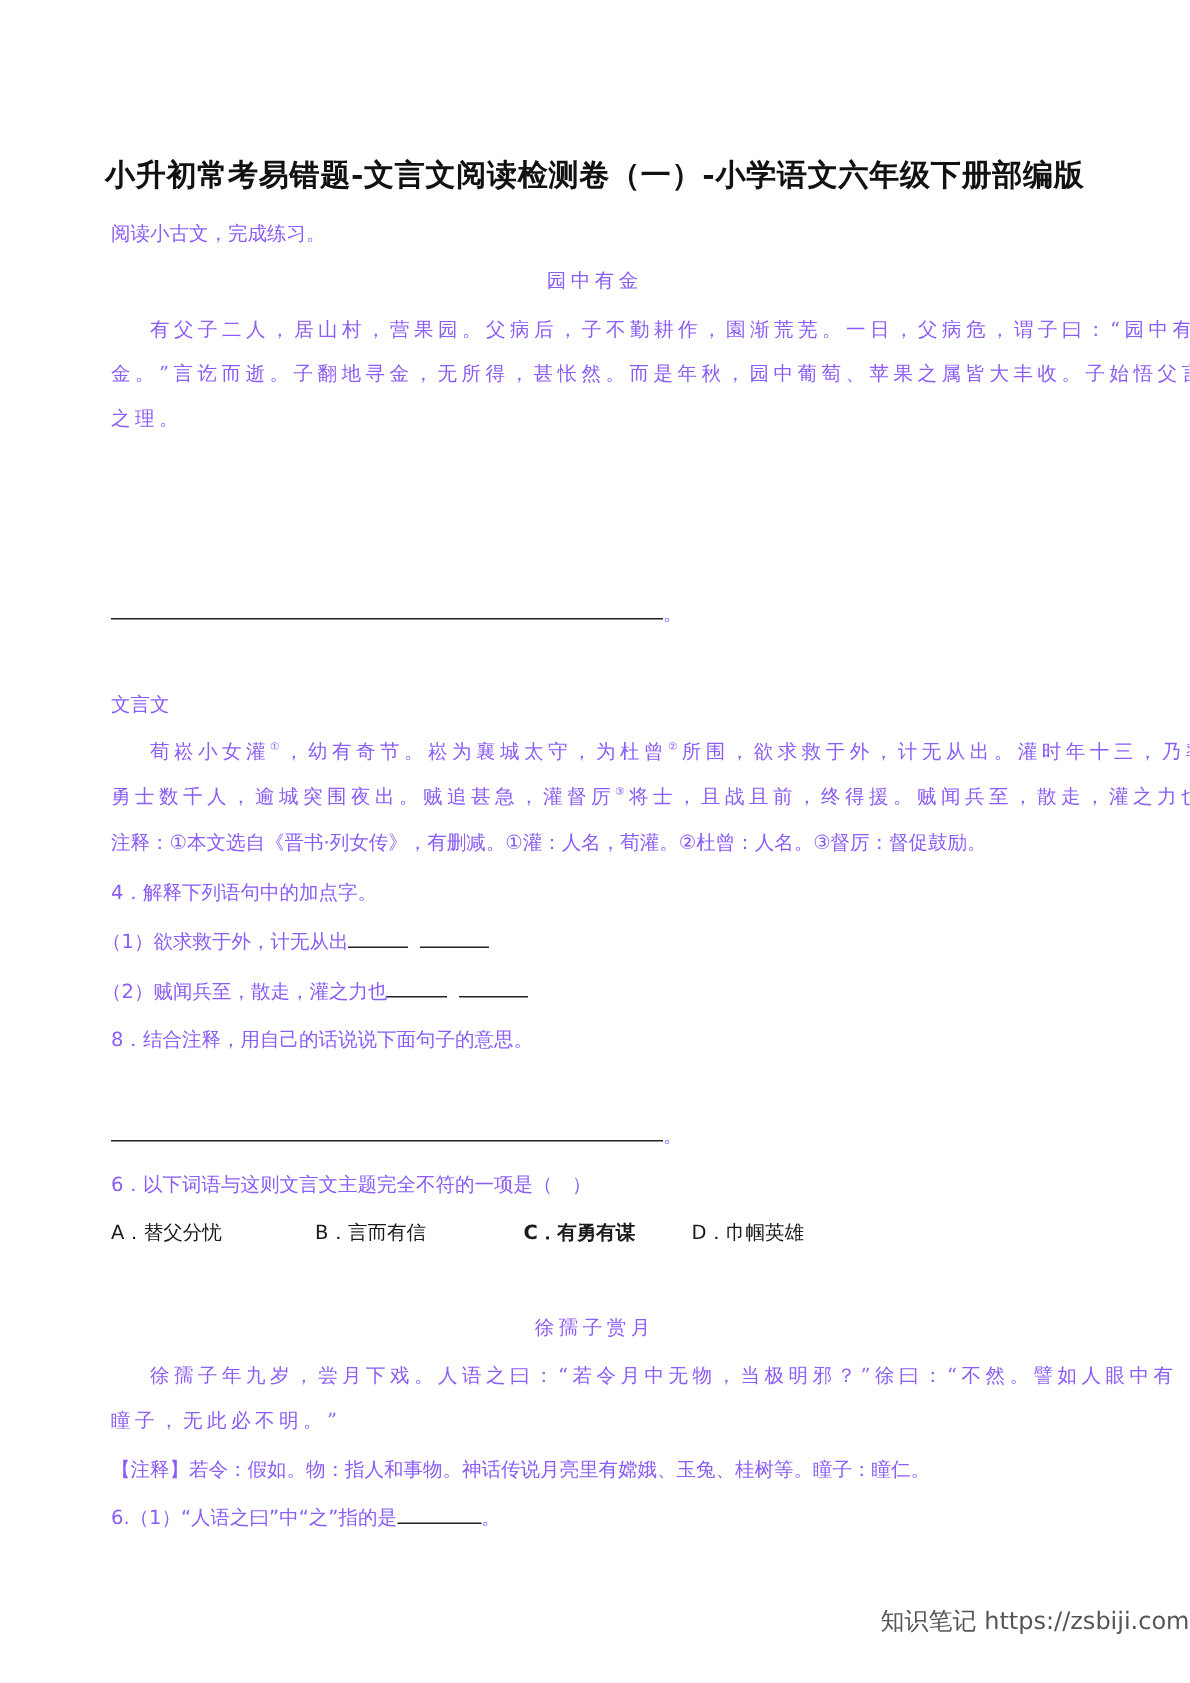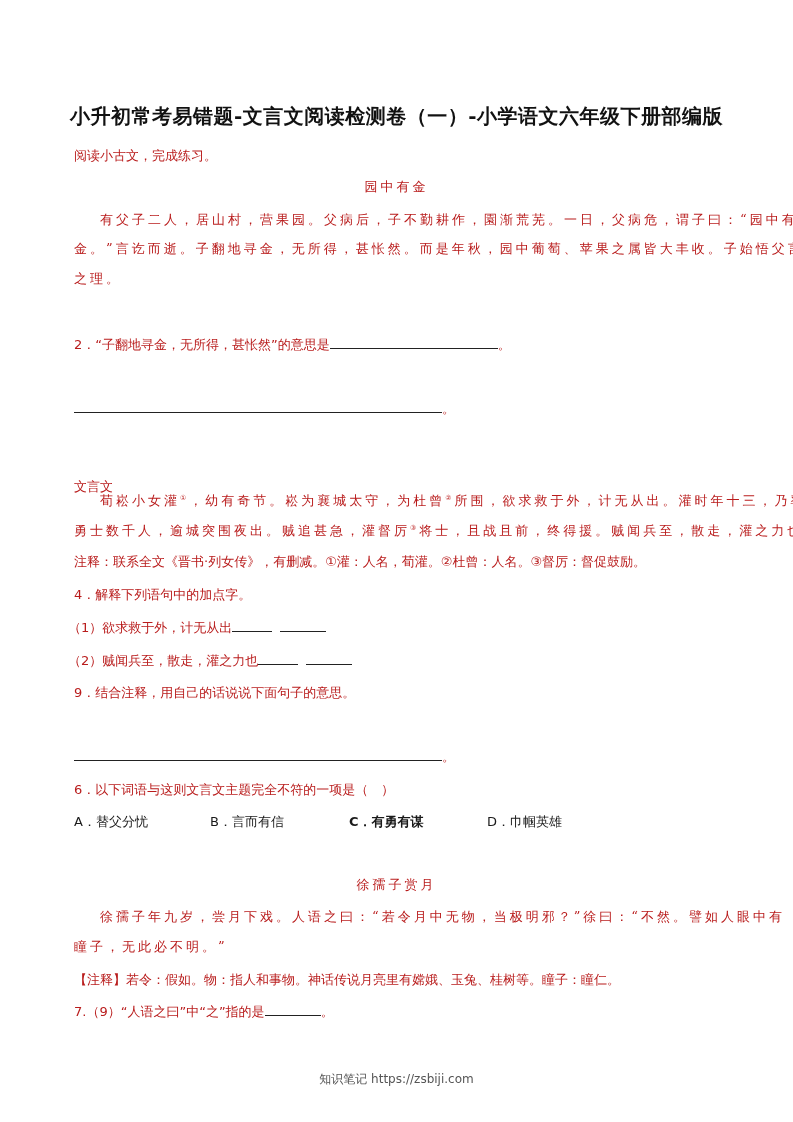--- a/index.html
+++ b/index.html
@@ -1,86 +1,83 @@
 <!DOCTYPE html>
 <html><head>
 <meta charset="utf-8">
 <style>
   html, body { margin: 0; padding: 0; background: #ffffff; }
   body { width: 793px; height: 1122px; position: relative; overflow: hidden;
          font-family: "DejaVu Serif", "Liberation Serif", serif; color: #1a1a1a; }
   .page { position: absolute; left: 0; top: 0; width: 793px; height: 842px; }
   .title { position: absolute; top: 103px; left: 0; width: 793px; text-align: center;
            font-size: 20px; font-weight: bold; letter-spacing: 0.5px; color: #111; }
-  .line { position: absolute; left: 74px; font-size: 13px; white-space: nowrap; color: #b91c1c; }
+  .line { position: absolute; left: 74px; font-size: 13px; white-space: nowrap; color: #8b5cf6; }
   .serif-k { font-family: "DejaVu Serif", serif; letter-spacing: 3px; }
   .sans { font-family: "DejaVu Sans", "Liberation Sans", sans-serif; }
   .center { left: 0; width: 793px; text-align: center; }
   .indent { left: 100px; }
   .blank { display: inline-block; border-bottom: 1px solid #222; height: 12px; vertical-align: baseline; }
   .sup { font-size: 7px; vertical-align: super; }
   .opt { position: absolute; font-size: 13px; white-space: nowrap; }
-  .footer { position: absolute; top: 1071px; left: 0; width: 793px; text-align: center;
-            font-family: "DejaVu Sans", "Liberation Sans", sans-serif; font-size: 12px; color: #555; }
+  .footer { position: absolute; top: 1071px; left: 0; width: 793px; text-align: right;
+            font-family: "DejaVu Sans", "Liberation Sans", sans-serif; font-size: 16px; color: #555; }
 </style>
 </head>
 <body>
 
 <div class="page">
 
   <div class="title">小升初常考易错题-文言文阅读检测卷（一）-小学语文六年级下册部编版</div>
 
   <div class="line sans" style="top:147px;">阅读小古文，完成练习。</div>
 
   <div class="line center serif-k" style="top:178px;">园中有金</div>
   <div class="line indent serif-k" style="top:211px;">有父子二人，居山村，营果园。父病后，子不勤耕作，園渐荒芜。一日，父病危，谓子曰：“园中有</div>
   <div class="line serif-k" style="top:240px;">金。”言讫而逝。子翻地寻金，无所得，甚怅然。而是年秋，园中葡萄、苹果之属皆大丰收。子始悟父言</div>
   <div class="line serif-k" style="top:270px;">之理。</div>
 
 
-  <div class="line sans" style="top:336px;">
-    <span>2．“子翻地寻金，无所得，甚怅然”的意思是</span><span class="blank" style="width:168px;"></span><span>。</span>
-  </div>
 
   <div class="line sans" style="top:400px;">
     <span class="blank" style="width:368px;"></span><span>。</span>
   </div>
 
-  <div class="line sans" style="top:461px;margin-top:17px;">文言文</div>
+  <div class="line sans" style="top:461px;">文言文</div>
 
   <div class="line indent serif-k" style="top:492px;">
     <span>荀崧小女灌</span><span class="sup">①</span><span>，幼有奇节。崧为襄城太守，为杜曾</span><span class="sup">②</span><span>所围，欲求救于外，计无从出。灌时年十三，乃率</span>
   </div>
   <div class="line serif-k" style="top:522px;">
     <span>勇士数千人，逾城突围夜出。贼追甚急，灌督厉</span><span class="sup">③</span><span>将士，且战且前，终得援。贼闻兵至，散走，灌之力也。</span>
   </div>
-  <div class="line sans" style="top:553px;">注释：联系全文《晋书·列女传》，有删减。①灌：人名，荀灌。②杜曾：人名。③督厉：督促鼓励。</div>
+  <div class="line sans" style="top:553px;">注释：①本文选自《晋书·列女传》，有删减。①灌：人名，荀灌。②杜曾：人名。③督厉：督促鼓励。</div>
 
   <div class="line sans" style="top:586px;">4．解释下列语句中的加点字。</div>
   <div class="line sans" style="top:619px; left:68px;">
     <span>（1）欲求救于外，计无从出</span><span class="blank" style="width:40px;"></span> <span class="blank" style="width:46px; margin-left:4px;"></span>
   </div>
   <div class="line sans" style="top:652px; left:68px;">
     <span>（2）贼闻兵至，散走，灌之力也</span><span class="blank" style="width:40px;"></span> <span class="blank" style="width:46px; margin-left:4px;"></span>
   </div>
 
-  <div class="line sans" style="top:684px;">9．结合注释，用自己的话说说下面句子的意思。</div>
+  <div class="line sans" style="top:684px;">8．结合注释，用自己的话说说下面句子的意思。</div>
   <div class="line sans" style="top:748px;">
     <span class="blank" style="width:368px;"></span><span>。</span>
   </div>
 
   <div class="line sans" style="top:781px;">6．以下词语与这则文言文主题完全不符的一项是（　）</div>
   <div class="opt sans" style="top:813px; left:74px;text-align:center;">A．替父分忧</div>
   <div class="opt sans" style="top:813px; left:210px;">B．言而有信</div>
   <div class="opt sans" style="top:813px; left:349px;font-weight:bold;">C．有勇有谋</div>
-  <div class="opt sans" style="top:813px; left:487px;text-align:center;">D．巾帼英雄</div>
+  <div class="opt sans" style="top:813px; left:461px;text-align:center;">D．巾帼英雄</div>
 
   <div class="line indent serif-k" style="top:908px;">徐孺子年九岁，尝月下戏。人语之曰：“若令月中无物，当极明邪？”徐曰：“不然。譬如人眼中有</div>
   <div class="line center serif-k" style="top:876px;">徐孺子赏月</div>
   <div class="line serif-k" style="top:938px;">瞳子，无此必不明。”</div>
   <div class="line sans" style="top:971px;">【注释】若令：假如。物：指人和事物。神话传说月亮里有嫦娥、玉兔、桂树等。瞳子：瞳仁。</div>
 
   <div class="line sans" style="top:1003px;">
-    <span>7.（9）“人语之曰”中“之”指的是</span><span class="blank" style="width:56px;"></span><span>。</span>
+    <span>6.（1）“人语之曰”中“之”指的是</span><span class="blank" style="width:56px;"></span><span>。</span>
   </div>
 
   <div class="footer">知识笔记 https://zsbiji.com</div>
 </div>
 
 </body></html>

